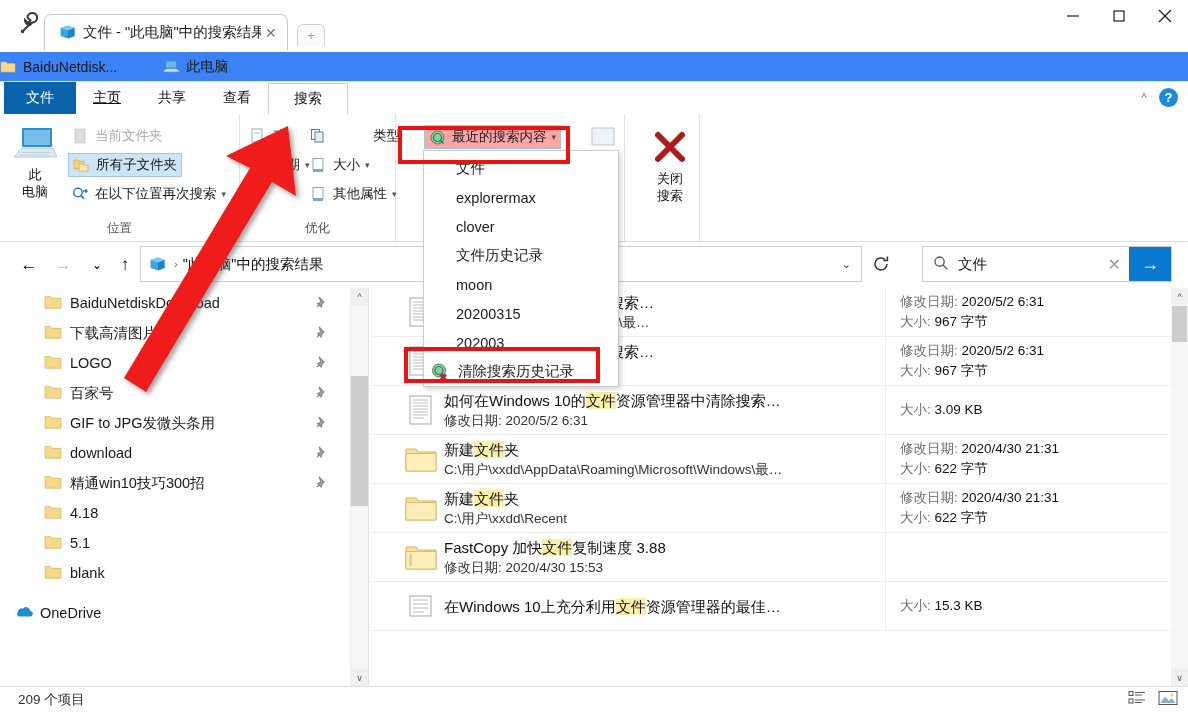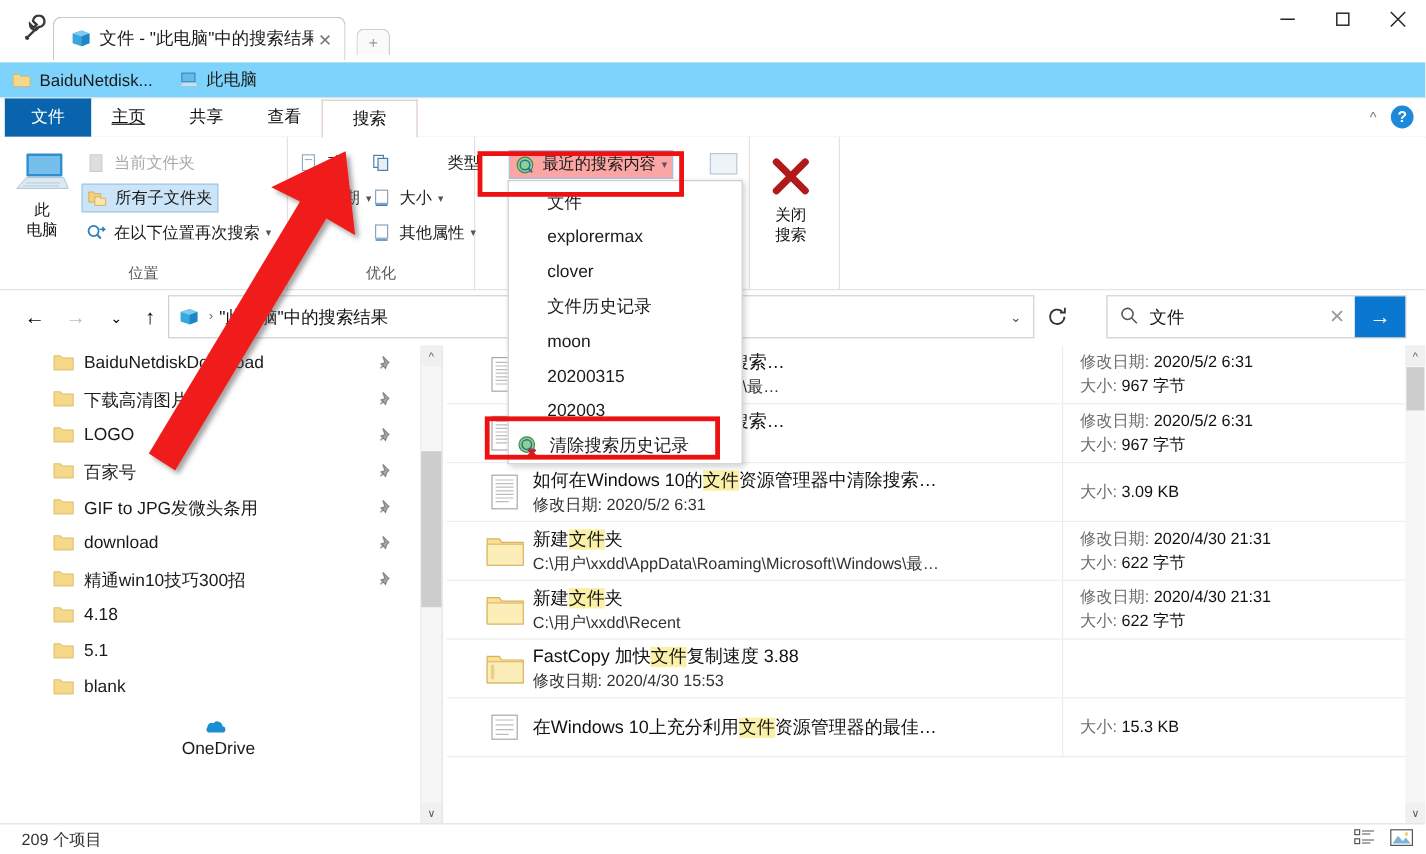--- a/index.html
+++ b/index.html
@@ -97,26 +97,26 @@
     display: flex;
     align-items: center;
     justify-content: center;
   }
 
   
   .pathstrip {
     position: absolute;
     left: 0; top: 52px;
     width: 1188px; height: 30px;
-    background: #7dd3fc;
+    background: #3b82f6;
     border-bottom: 1px solid #e6e6e6;
     display: flex;
     align-items: center;
-    padding-left: 10px;
-    box-sizing: border-box;
+    box-sizing: border-box;
+    gap: 24px;
   }
   .pathitem {
     display: flex;
     align-items: center;
     margin-right: 22px;
     font-size: 14px;
     color: #1a1a1a;
     white-space: nowrap;
   }
   .pathitem .pico { width: 16px; height: 16px; margin-right: 7px; }
@@ -300,21 +300,21 @@
   .navitem {
     display: flex;
     align-items: center;
     height: 30px;
     padding-left: 44px;
     font-size: 14.5px;
     color: #1a1a1a;
     white-space: nowrap;
     position: relative;
   }
-  .navitem.root { padding-left: 14px; flex-direction: column; }
+  .navitem.root { padding-left: 14px; }
   .navitem .nico { width: 18px; height: 18px; margin-right: 8px; flex: none; }
   .pin {
     position: absolute;
     right: 22px;
     top: 8px;
   }
   .nav-scroll {
     position: absolute;
     left: 350px; top: 288px;
     width: 17px; height: 398px;
@@ -686,21 +686,21 @@
             <rect x="7" y="2" width="22" height="17" fill="#eef3f8" stroke="#b8c8d6" stroke-width="1"></rect>
             <path d="M18 26 L12 33 h12 Z" fill="#c8d8e6"></path>
           </svg>
         </div>
         <div class="bb-l1">置</div>
       </div>
 
     </div>
 
     <div class="rgroup" style="left:625px; width:75px;">
-      <div class="bigbtn" style="left:5px; top:10px;font-family:Liberation Serif, serif;">
+      <div class="bigbtn" style="left:16px; top:10px;font-family:Liberation Serif, serif;">
         <div class="bb-ico">
           <svg width="36" height="36" viewBox="0 0 36 36">
             <line x1="6" y1="6" x2="30" y2="30" stroke="#b01a1a" stroke-width="6" stroke-linecap="round"></line>
             <line x1="30" y1="6" x2="6" y2="30" stroke="#b01a1a" stroke-width="6" stroke-linecap="round"></line>
           </svg>
         </div>
         <div class="bb-l1">关闭</div>
         <div class="bb-l2">搜索</div>
       </div>
     </div>

